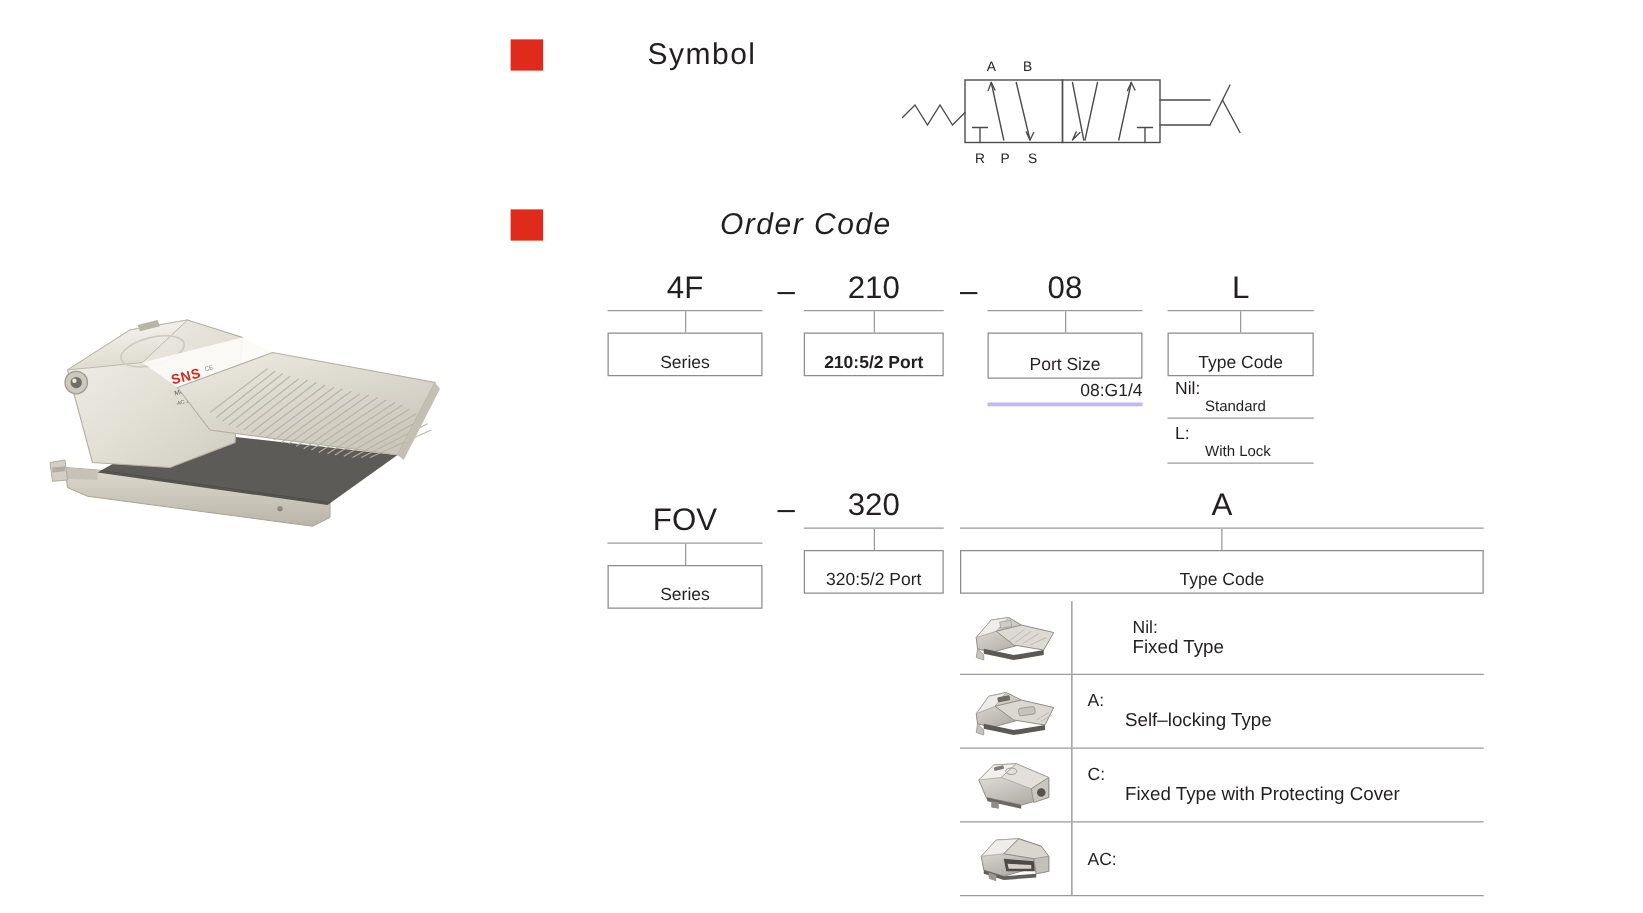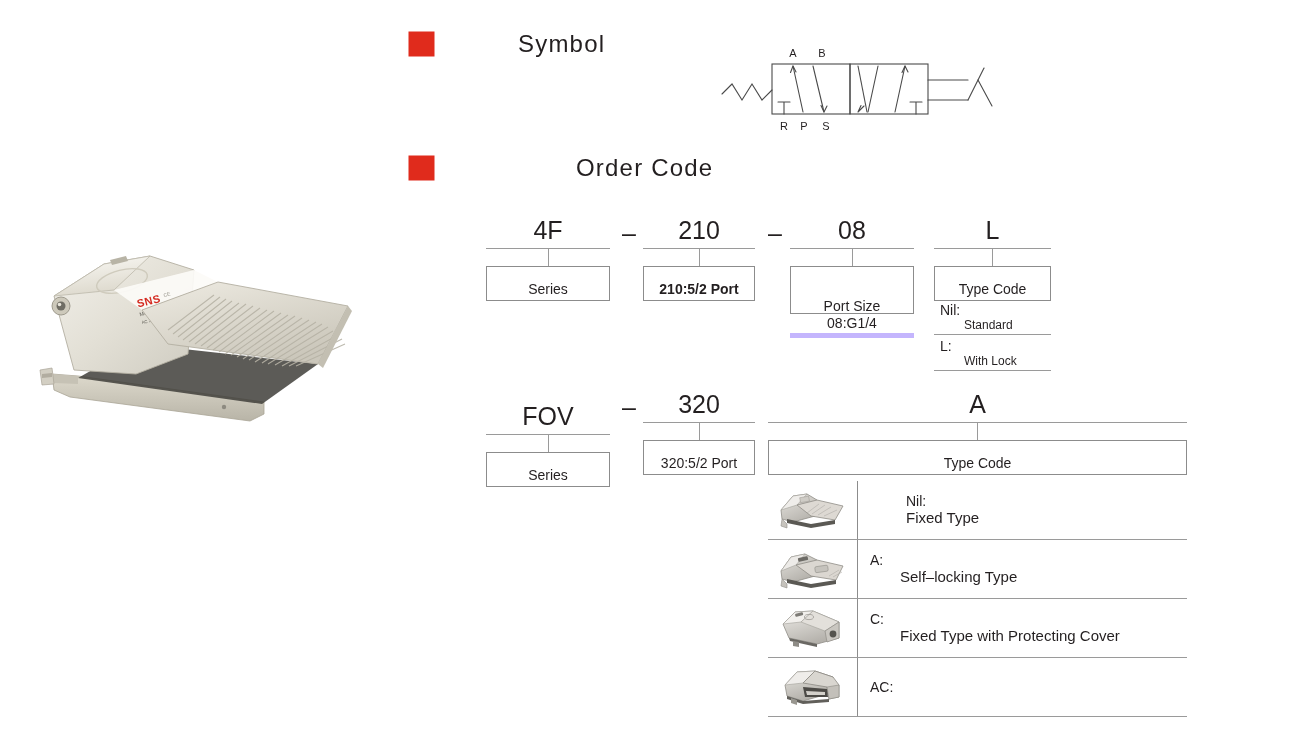--- a/index.html
+++ b/index.html
@@ -16,43 +16,43 @@
 
   
   .sec{position:absolute;display:flex;align-items:center;}
   .bullet{width:27px;height:26px;display:block;}
   .sec-title{
     font-size:24px;letter-spacing:1.2px;color:#231f20;
     white-space:nowrap;font-weight:400;
   }
   #sec-symbol{left:408px;top:30px;}
   #sec-symbol .sec-title{margin-left:83px;}
-  #sec-order{left:408px;top:154px;}
+  #sec-order{left:408px;top:166px;font-style:italic;}
   #sec-order .sec-title{margin-left:141px;}
 
   
   .symbol-wrap{position:absolute;left:700px;top:44px;width:320px;height:100px;}
   .symbol-svg{display:block;width:100%;height:100%;}
 
   
   .oc{position:absolute;}
   .oc-code{
     font-size:25px;text-align:center;color:#231f20;
     line-height:1;white-space:nowrap;font-weight:400;
   }
   .oc-rule{height:0;border-top:1px solid #9a9a9a;}
   .oc-stem{width:0;border-left:1px solid #9a9a9a;margin:0 auto;height:17px;}
   .oc-box{
     border:1px solid #8c8c8c;display:flex;align-items:flex-end;
     justify-content:center;box-sizing:border-box;
   }
   .oc-box span{font-size:14px;color:#231f20;padding-bottom:3px;white-space:nowrap;margin-top:35px;}
   .oc-sub{
-    text-align:center;font-size:14px;color:#231f20;
-    border-bottom:5px solid #c4b5fd;padding-bottom:2px;white-space:nowrap;
+    text-align:right;font-size:14px;color:#231f20;
+    border-bottom:3px solid #c4b5fd;padding-bottom:2px;white-space:nowrap;
   }
   .dash{
     position:absolute;font-size:25px;color:#231f20;line-height:1;
   }
 
   
   .optrow{border-bottom:1px solid #9a9a9a;padding-bottom:2px;}
   .optrow .k{font-size:14px;color:#231f20;display:block;text-align:left;padding-left:6px;}
   .optrow .v{font-size:12px;color:#231f20;display:block;text-align:left;padding-left:30px;}
 
@@ -236,21 +236,21 @@
     <div class="oc-box" style="height:35px;font-weight:bold;">
       <span>210:5/2  Port</span>
     </div>
   </div>
   <div class="dash" style="left:768px;top:221px;">–</div>
 
   <div class="oc" style="left:790px;top:218px;width:124px;">
     <div class="oc-code">08</div>
     <div class="oc-rule" style="margin-top:5px;"></div>
     <div class="oc-stem"></div>
-    <div class="oc-box" style="height:48px;align-items:center;">
+    <div class="oc-box" style="height:37px;">
       <span>Port Size</span>
     </div>
     <div class="oc-sub" style="margin-top:1px;">08:G1/4</div>
   </div>
 
   <div class="oc" style="left:934px;top:218px;width:117px;">
     <div class="oc-code">L</div>
     <div class="oc-rule" style="margin-top:5px;"></div>
     <div class="oc-stem"></div>
     <div class="oc-box" style="height:35px;">

